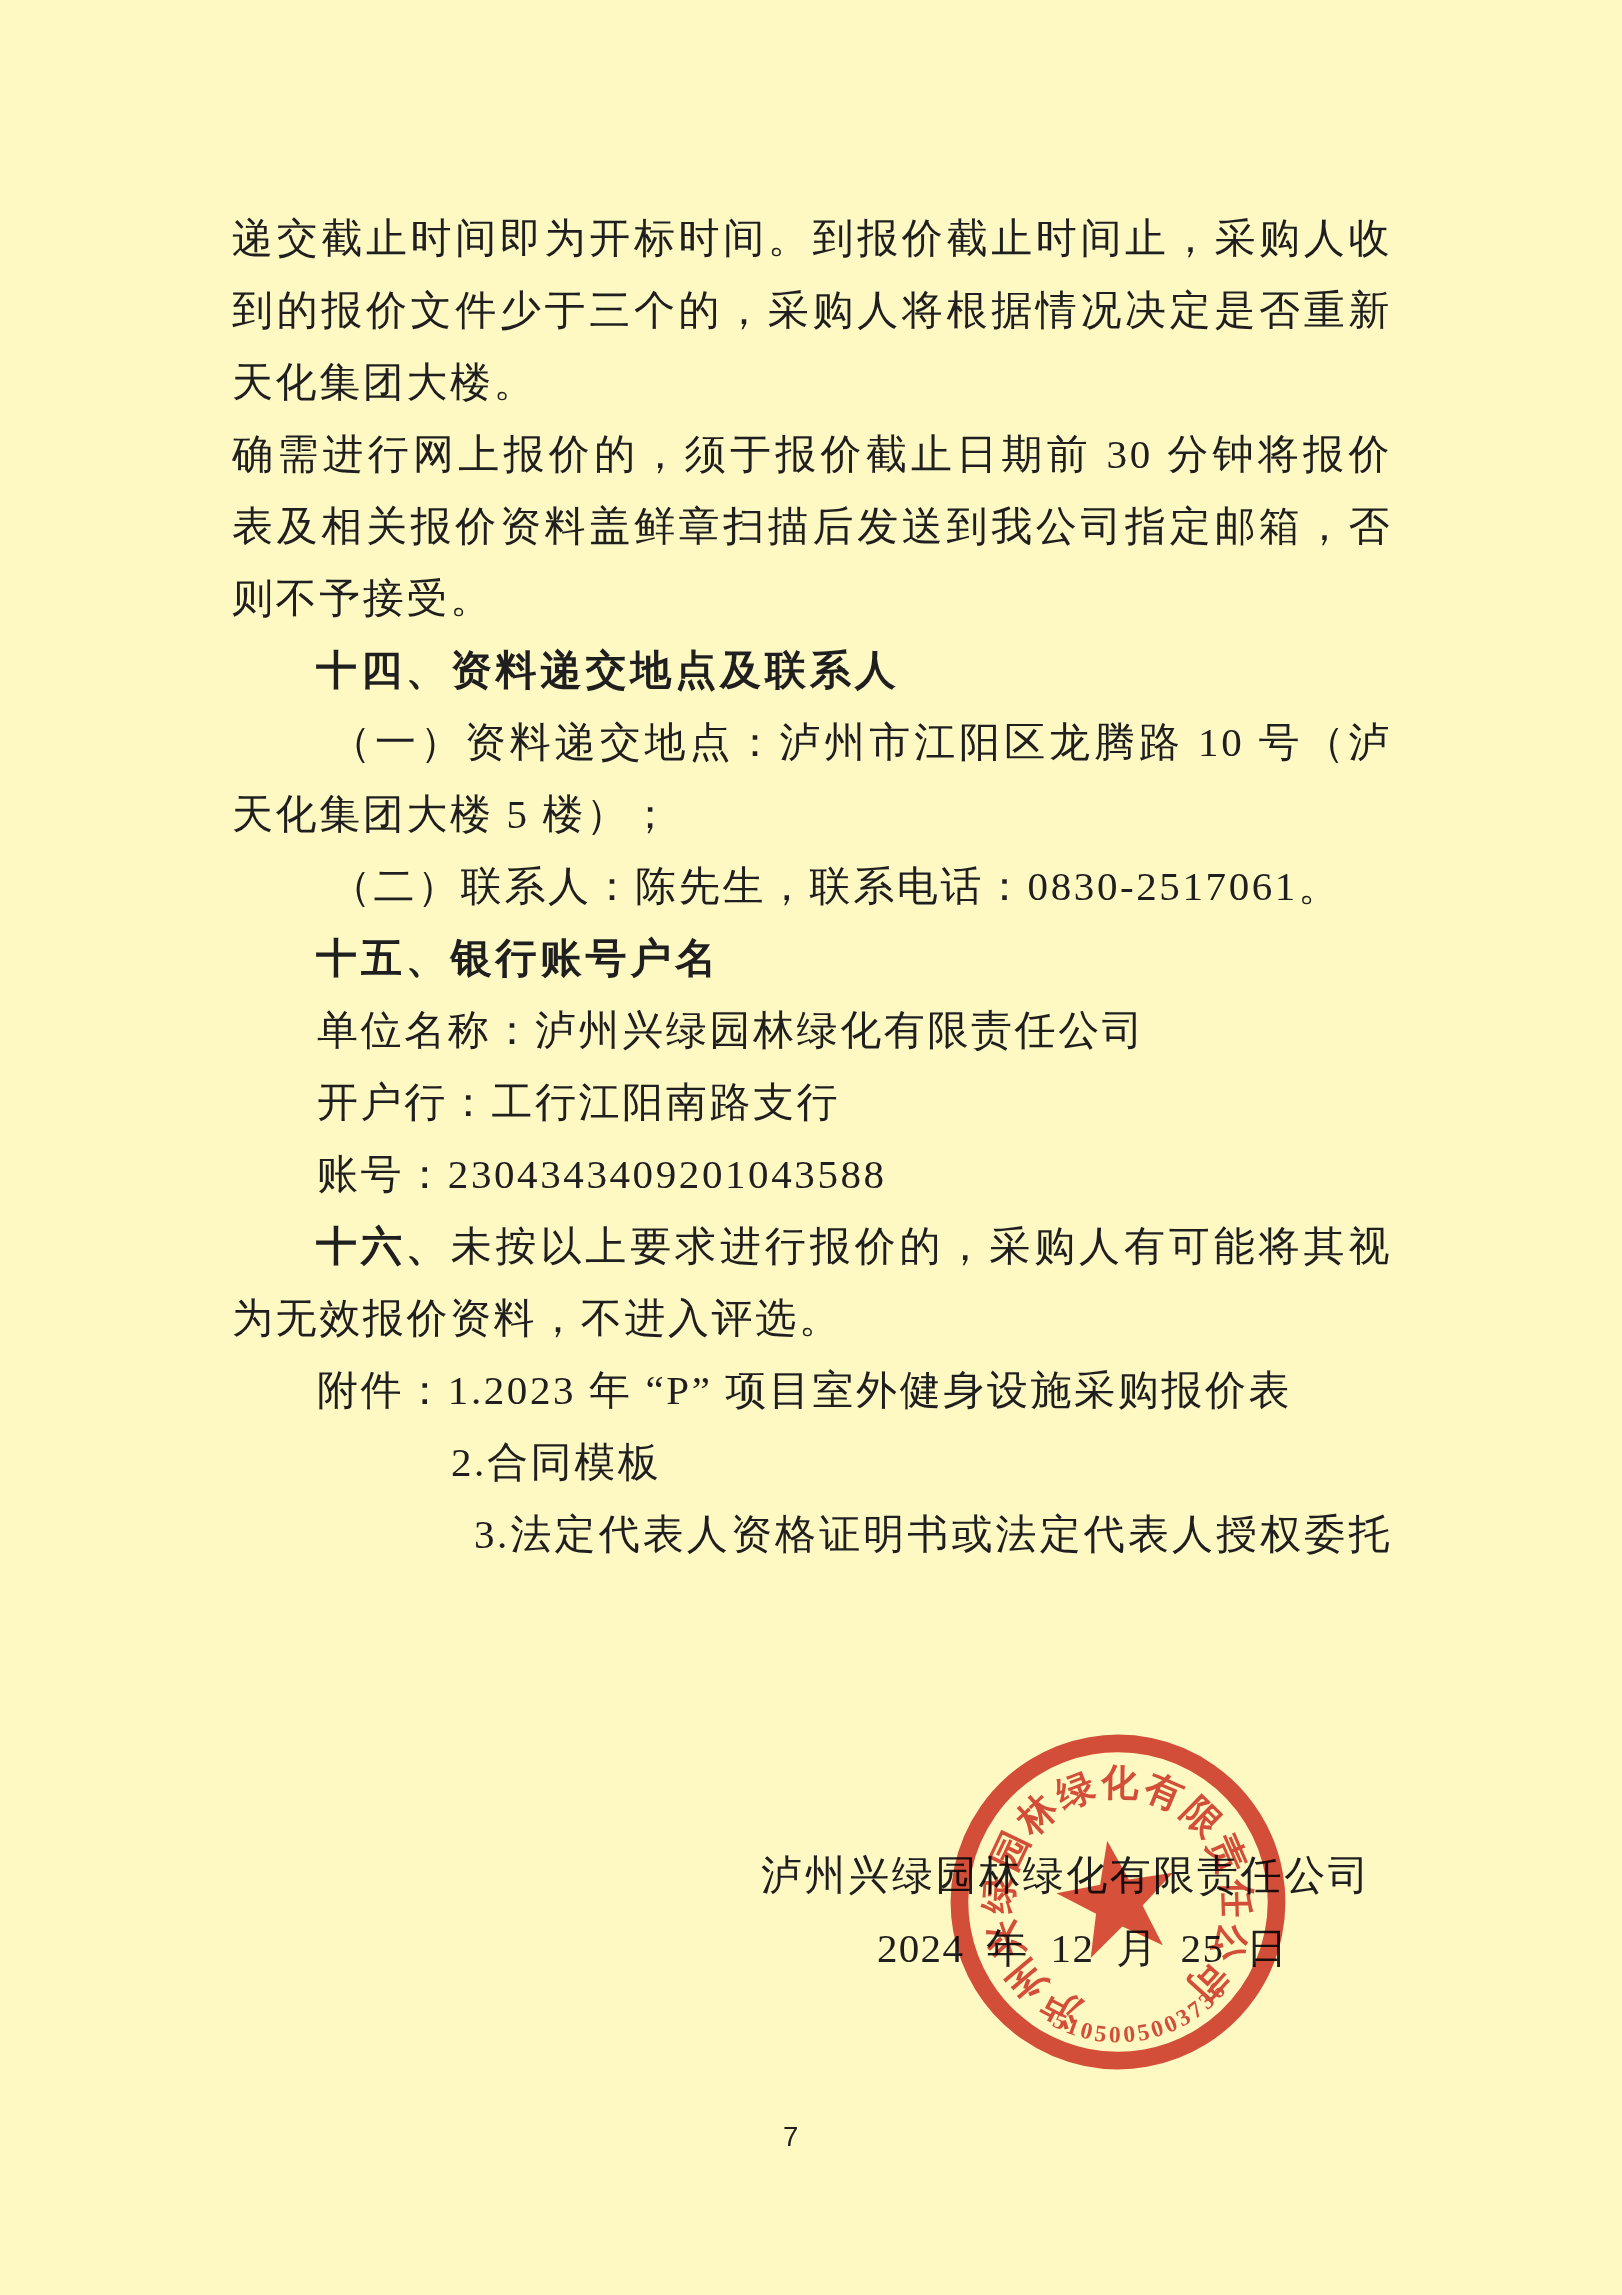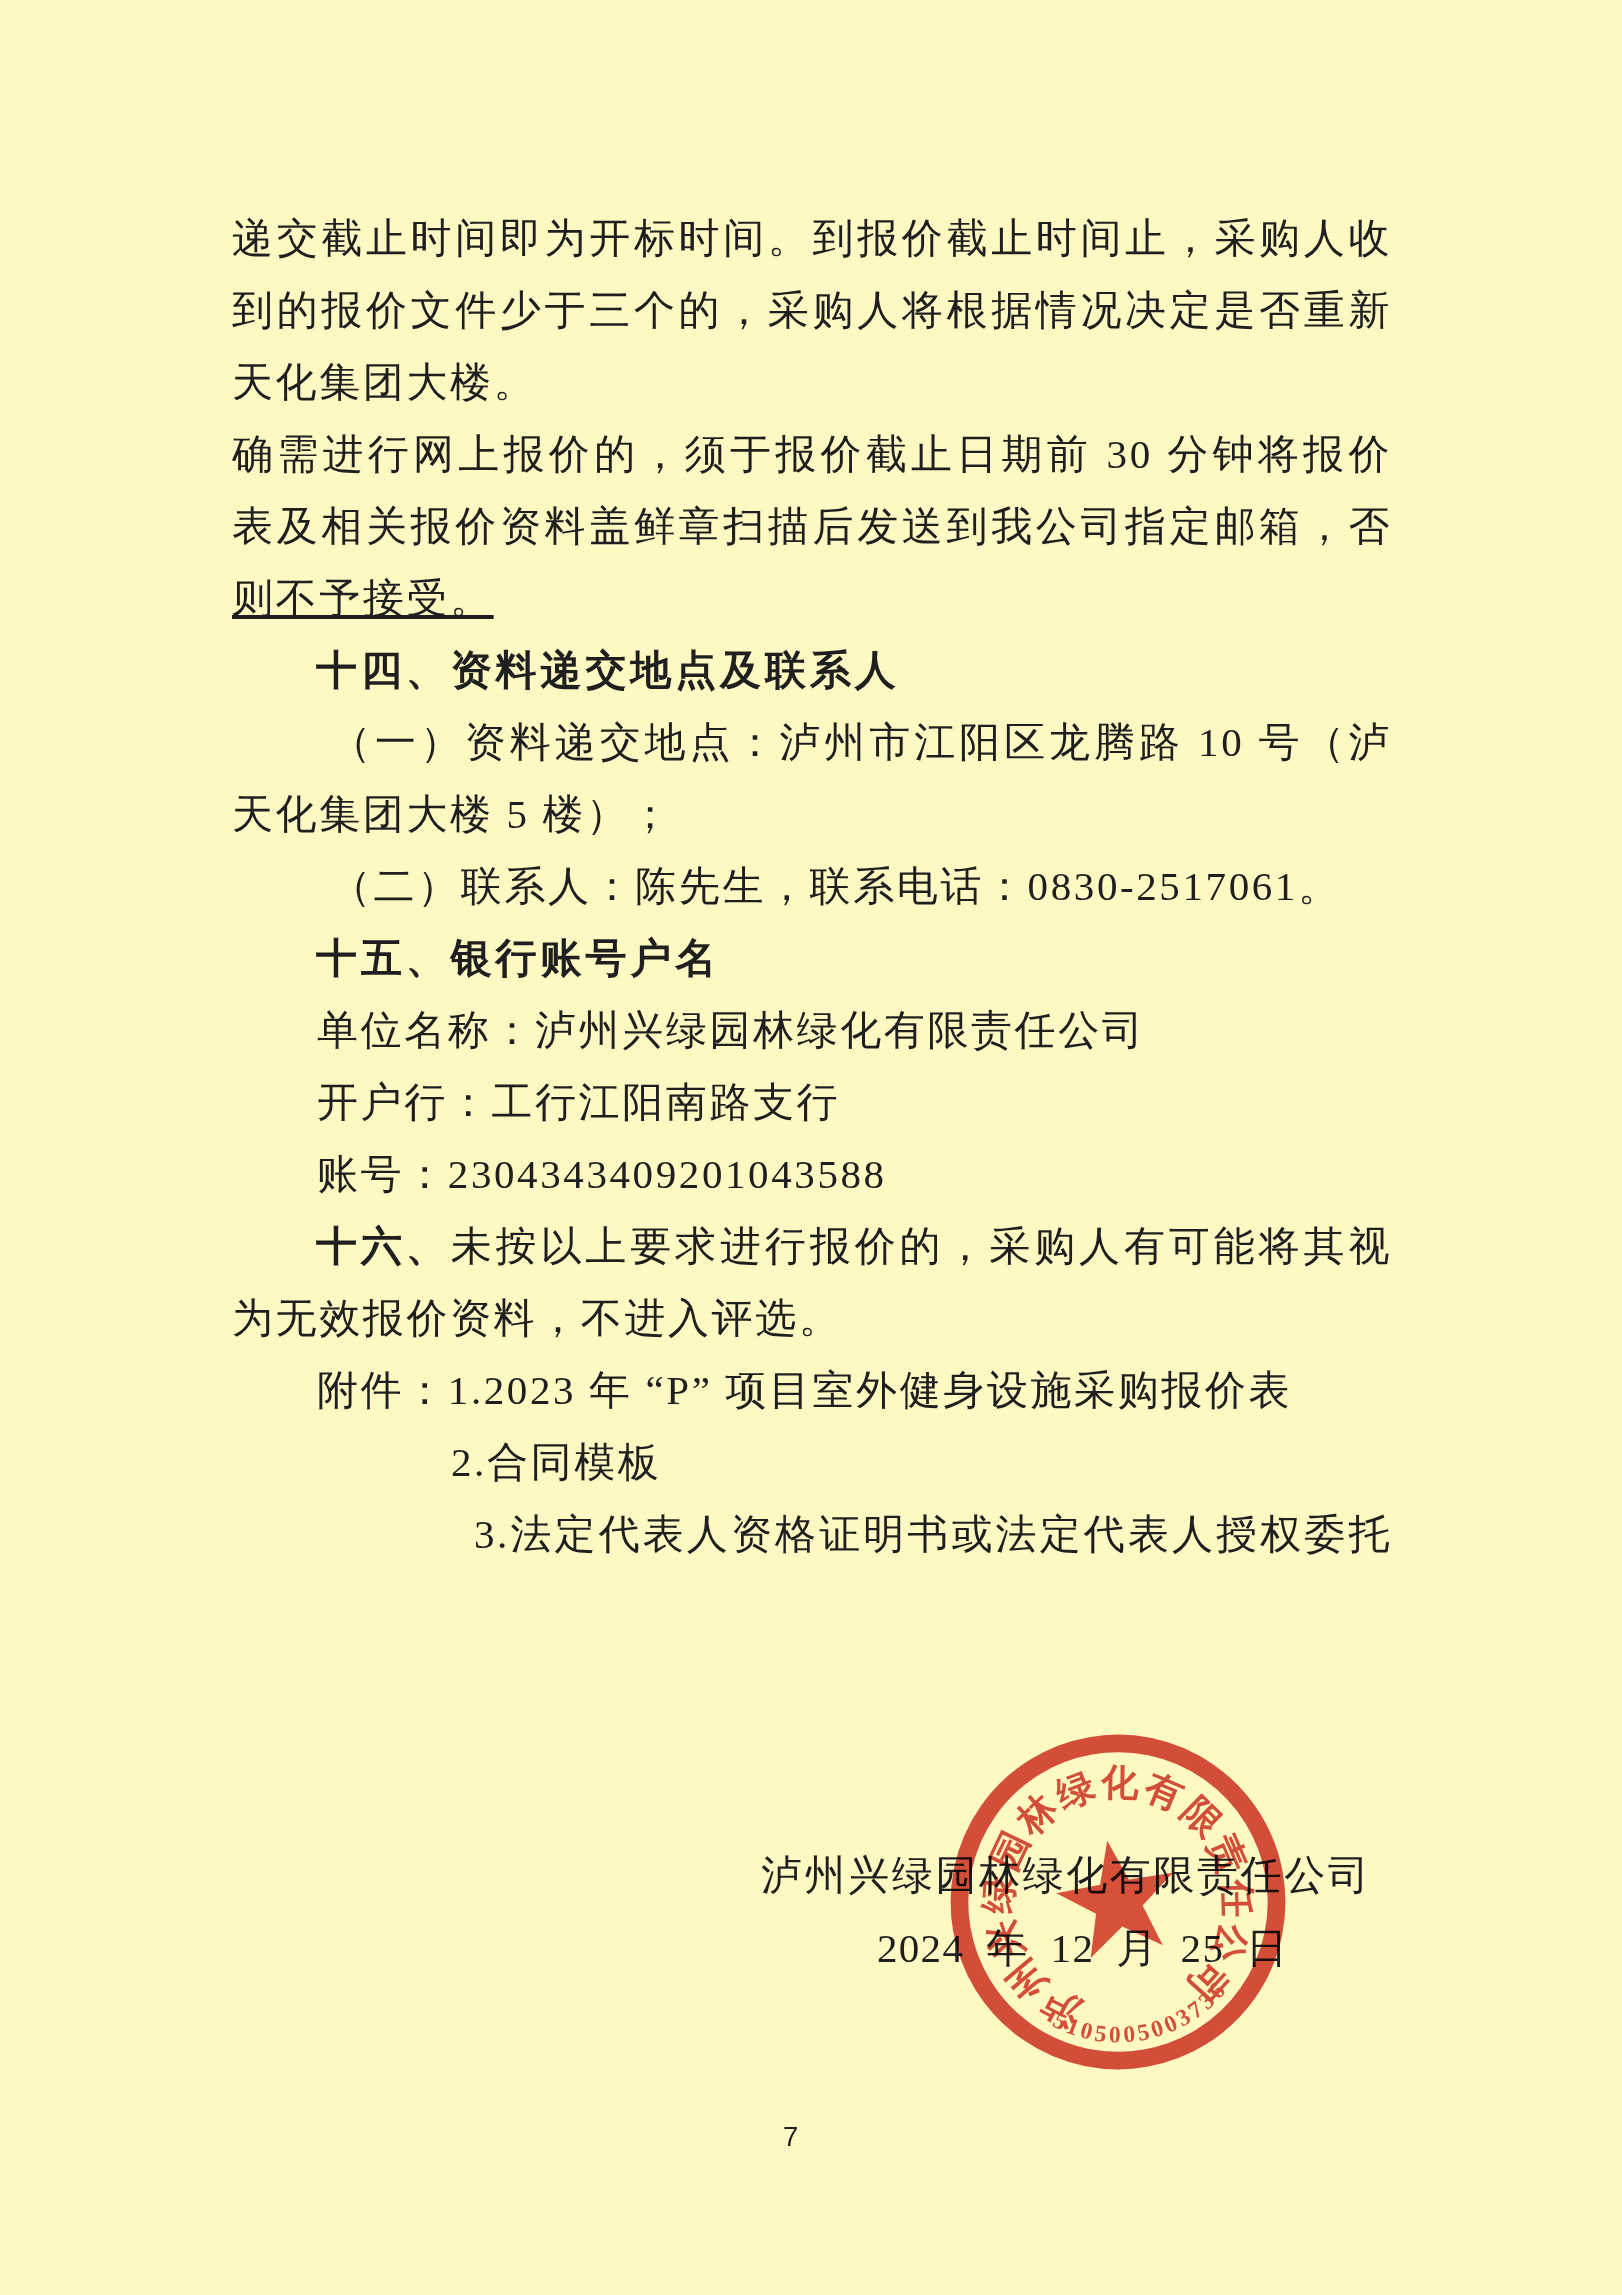--- a/index.html
+++ b/index.html
@@ -76,21 +76,21 @@
 <body>
 
 <div class="page">
 
   <div class="body-text" id="body-lines">
       <div class="line fill" style="padding-left: 0px;">递交截止时间即为开标时间。到报价截止时间止，采购人收</div>
       <div class="line fill" style="padding-left: 0px;">到的报价文件少于三个的，采购人将根据情况决定是否重新</div>
       <div class="line" style="padding-left: 0px;">天化集团大楼。</div>
       <div class="line fill" style="padding-left: 0px;">确需进行网上报价的，须于报价截止日期前 30 分钟将报价</div>
       <div class="line fill" style="padding-left: 0px;">表及相关报价资料盖鲜章扫描后发送到我公司指定邮箱，否</div>
-      <div class="line" style="padding-left: 0px; text-decoration: underline;">则不予接受。</div>
+      <div class="line" style="padding-left: 0px;">则不予接受。</div>
       <div class="line head" style="padding-left: 84px;">十四、资料递交地点及联系人</div>
       <div class="line fill" style="padding-left: 98px;">（一）资料递交地点：泸州市江阳区龙腾路 10 号（泸</div>
       <div class="line" style="padding-left: 0px;">天化集团大楼 5 楼）；</div>
       <div class="line" style="padding-left: 98px;">（二）联系人：陈先生，联系电话：0830-2517061。</div>
       <div class="line head" style="padding-left: 84px;">十五、银行账号户名</div>
       <div class="line" style="padding-left: 85px;">单位名称：泸州兴绿园林绿化有限责任公司</div>
       <div class="line" style="padding-left: 85px;">开户行：工行江阳南路支行</div>
       <div class="line" style="padding-left: 85px;">账号：2304343409201043588</div>
       <div class="line fill" style="padding-left: 84px;"><span class="pre">十六、</span>未按以上要求进行报价的，采购人有可能将其视</div>
       <div class="line" style="padding-left: 0px;">为无效报价资料，不进入评选。</div>

